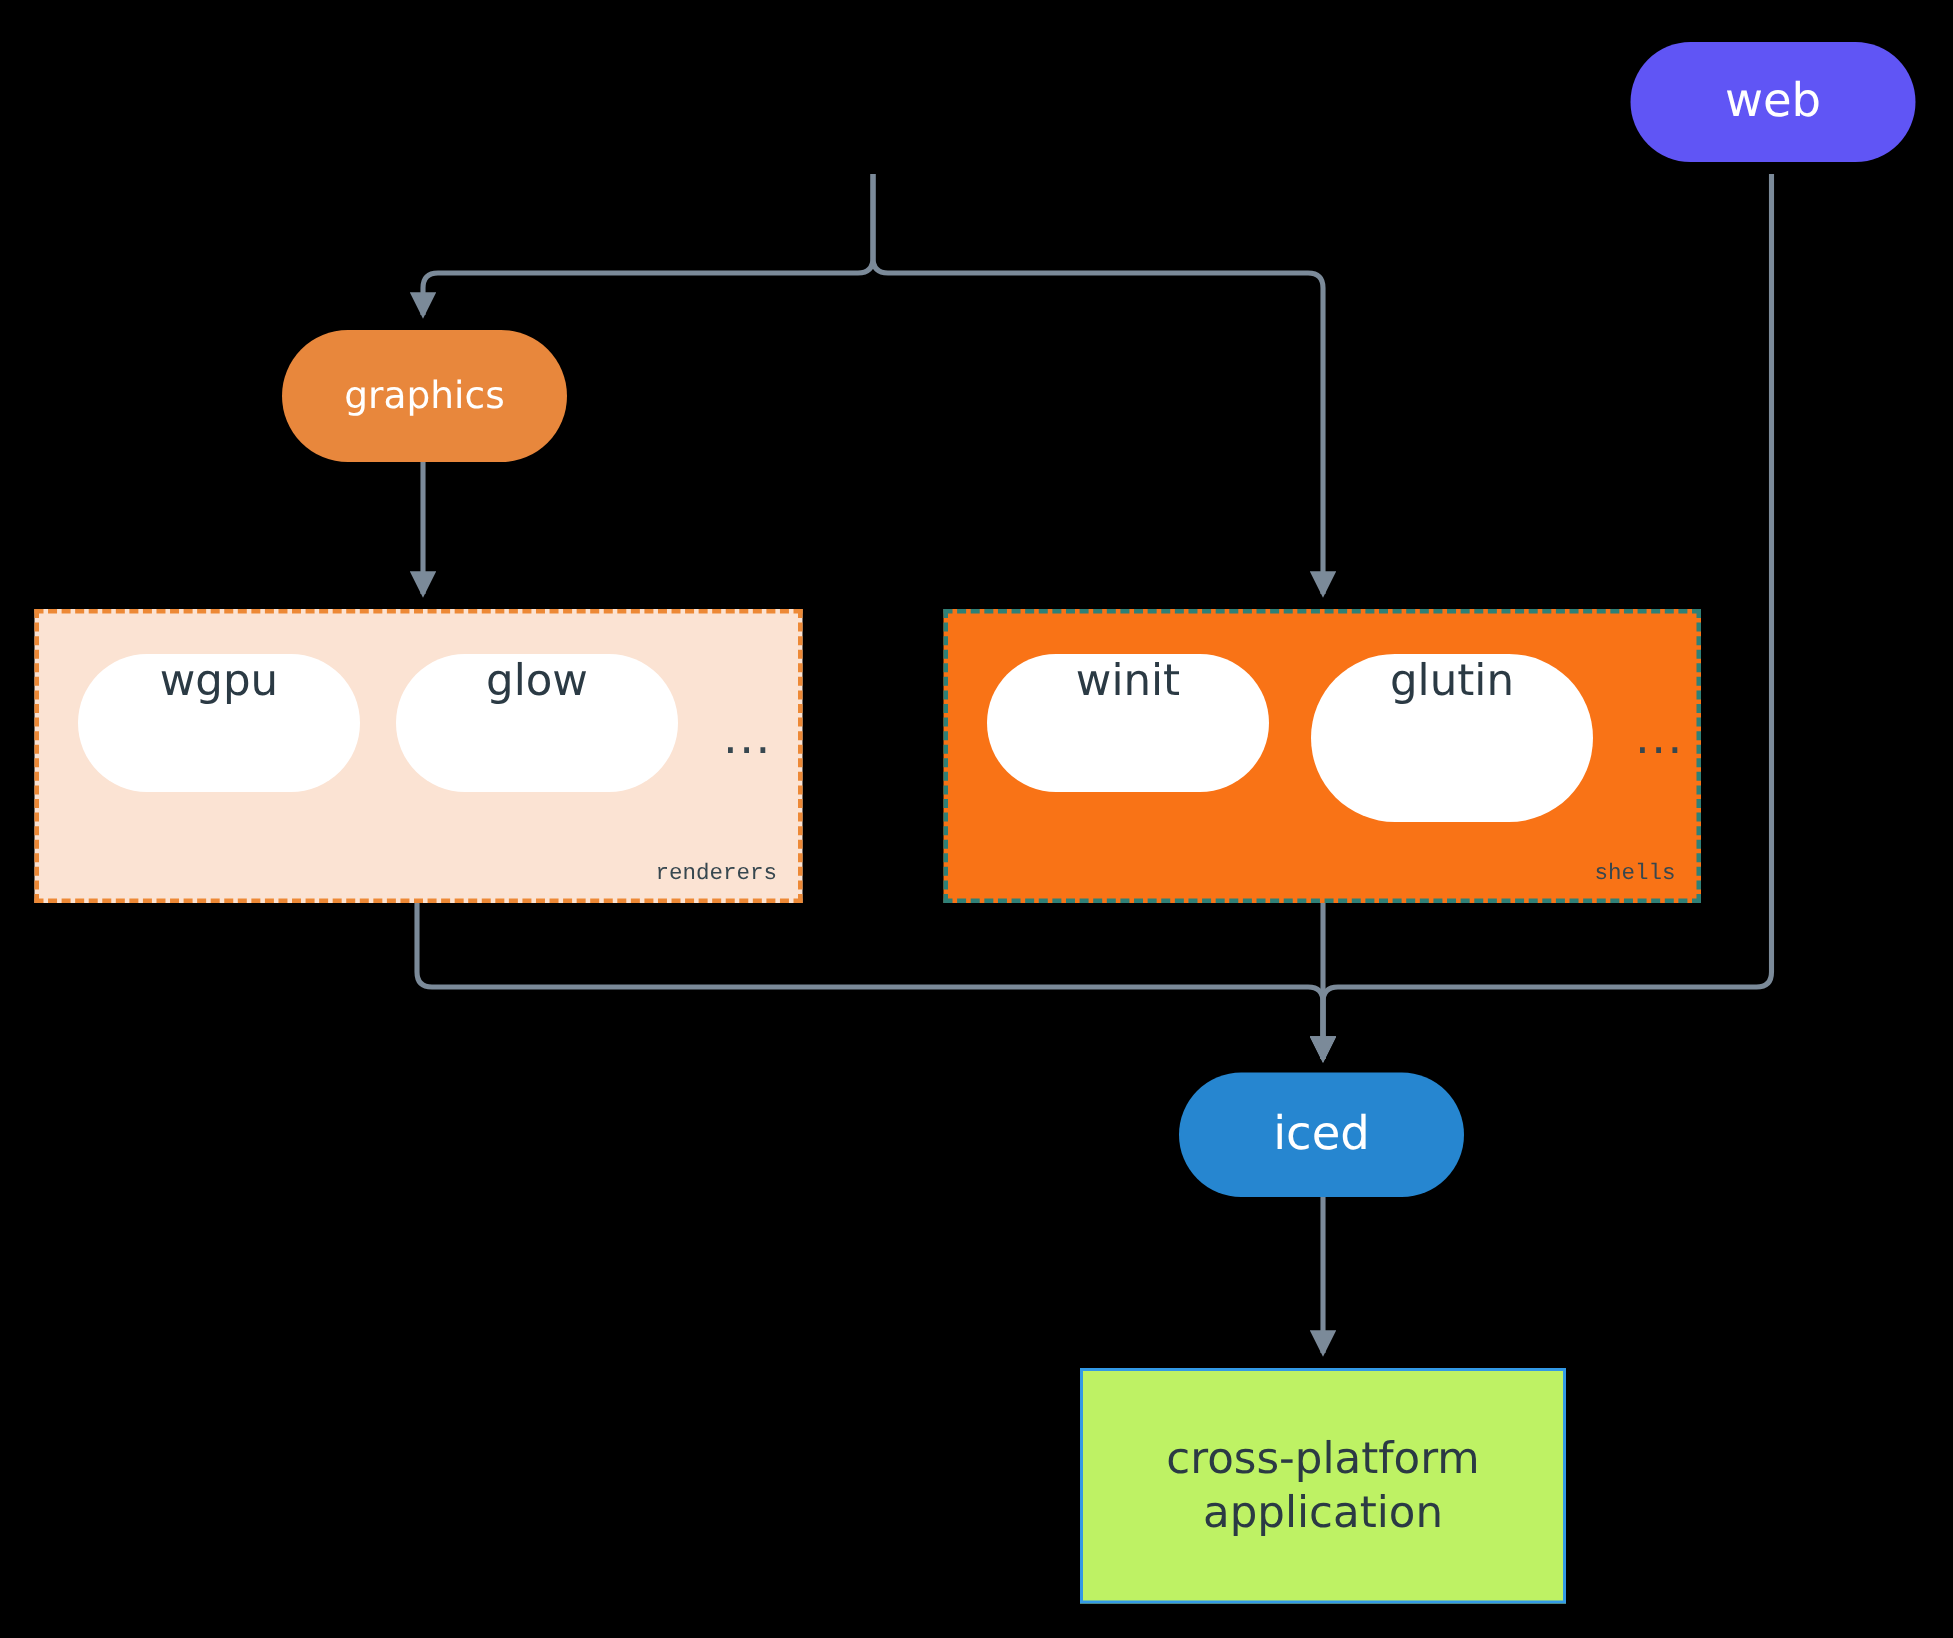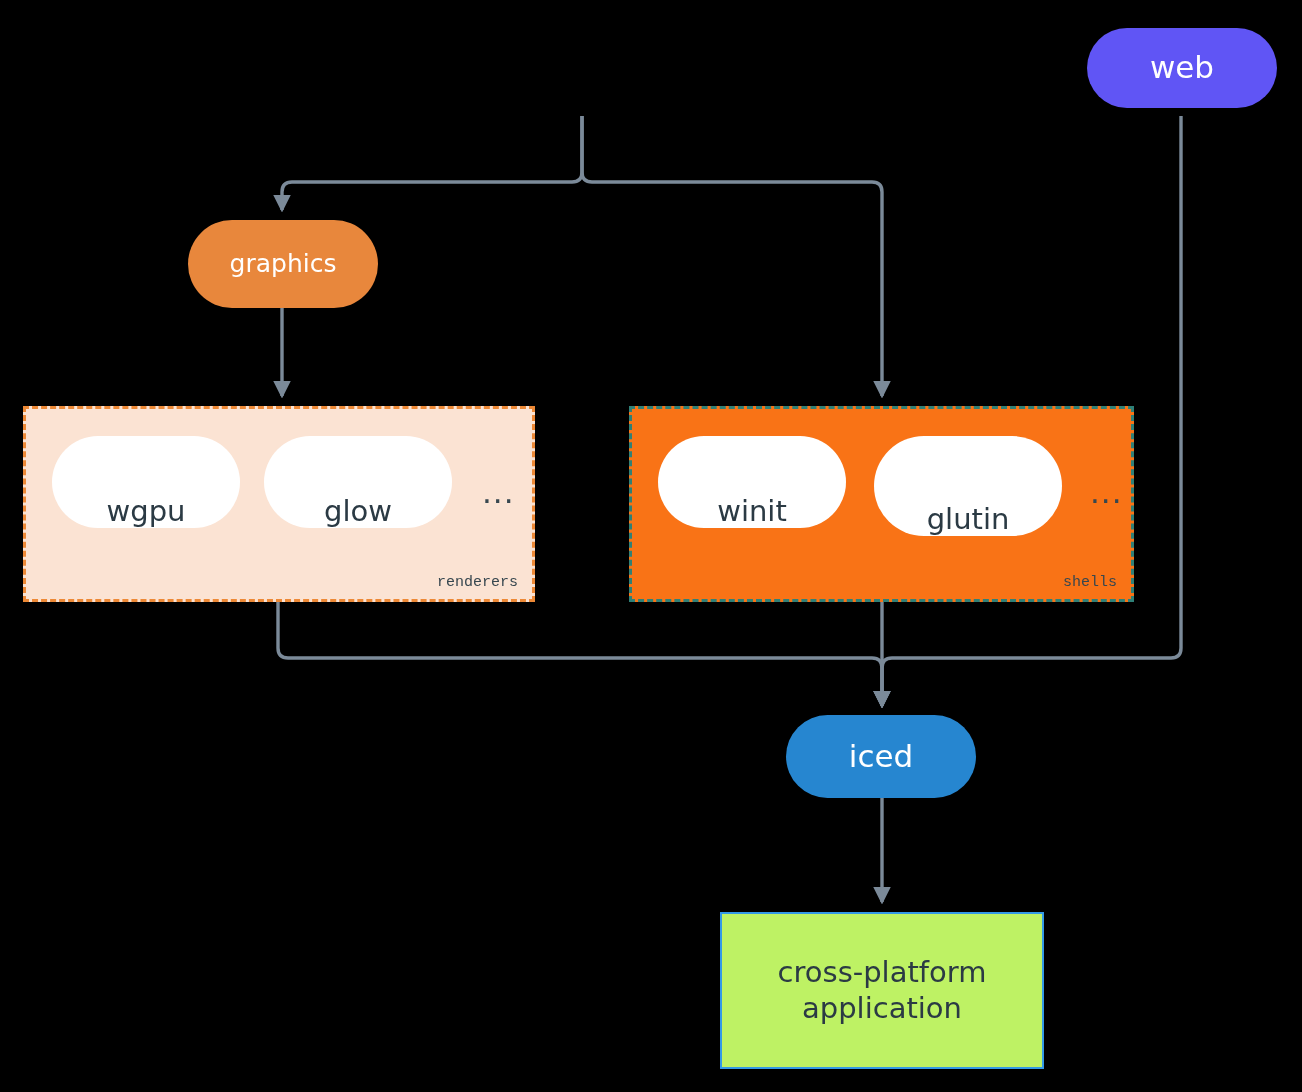--- a/index.html
+++ b/index.html
@@ -77,21 +77,21 @@
     right: 14px;
     bottom: 8px;
     font-size: 15px;
     color: #37474f;
     white-space: nowrap;
     font-family: Liberation Mono, monospace;
   }
   .leaf {
     position: absolute;
     display: flex;
-    align-items: flex-end;
+    align-items: flex-start;
     justify-content: center;
     background: #ffffff;
     border-radius: 999px;
     color: #2b3a44;
     font-size: 29px;
     box-sizing: border-box;
   }
   .ellipsis {
     position: absolute;
     color: #37474f;
@@ -150,21 +150,21 @@
       <span>glow</span>
     </div>
     <span class="ellipsis" style="left:456px; top:68px;">...</span>
     <span class="group-label">renderers</span>
   </div>
 
   <div class="group group-shells" style="left:629px; top:406px; width:505px; height:196px;">
     <div class="leaf" style="left:26px; top:27px; width:188px; height:92px;">
       <span>winit</span>
     </div>
-    <div class="leaf" style="left:242px; top:27px; width:188px; height:100px;">
+    <div class="leaf" style="left:242px; top:27px; width:188px; height:112px;">
       <span>glutin</span>
     </div>
     <span class="ellipsis" style="left:458px; top:68px;">...</span>
     <span class="group-label">shells</span>
   </div>
 
   <div class="node pill node-iced" style="left:786px; top:715px; width:190px; height:83px;">
     <span>iced</span>
   </div>
 

